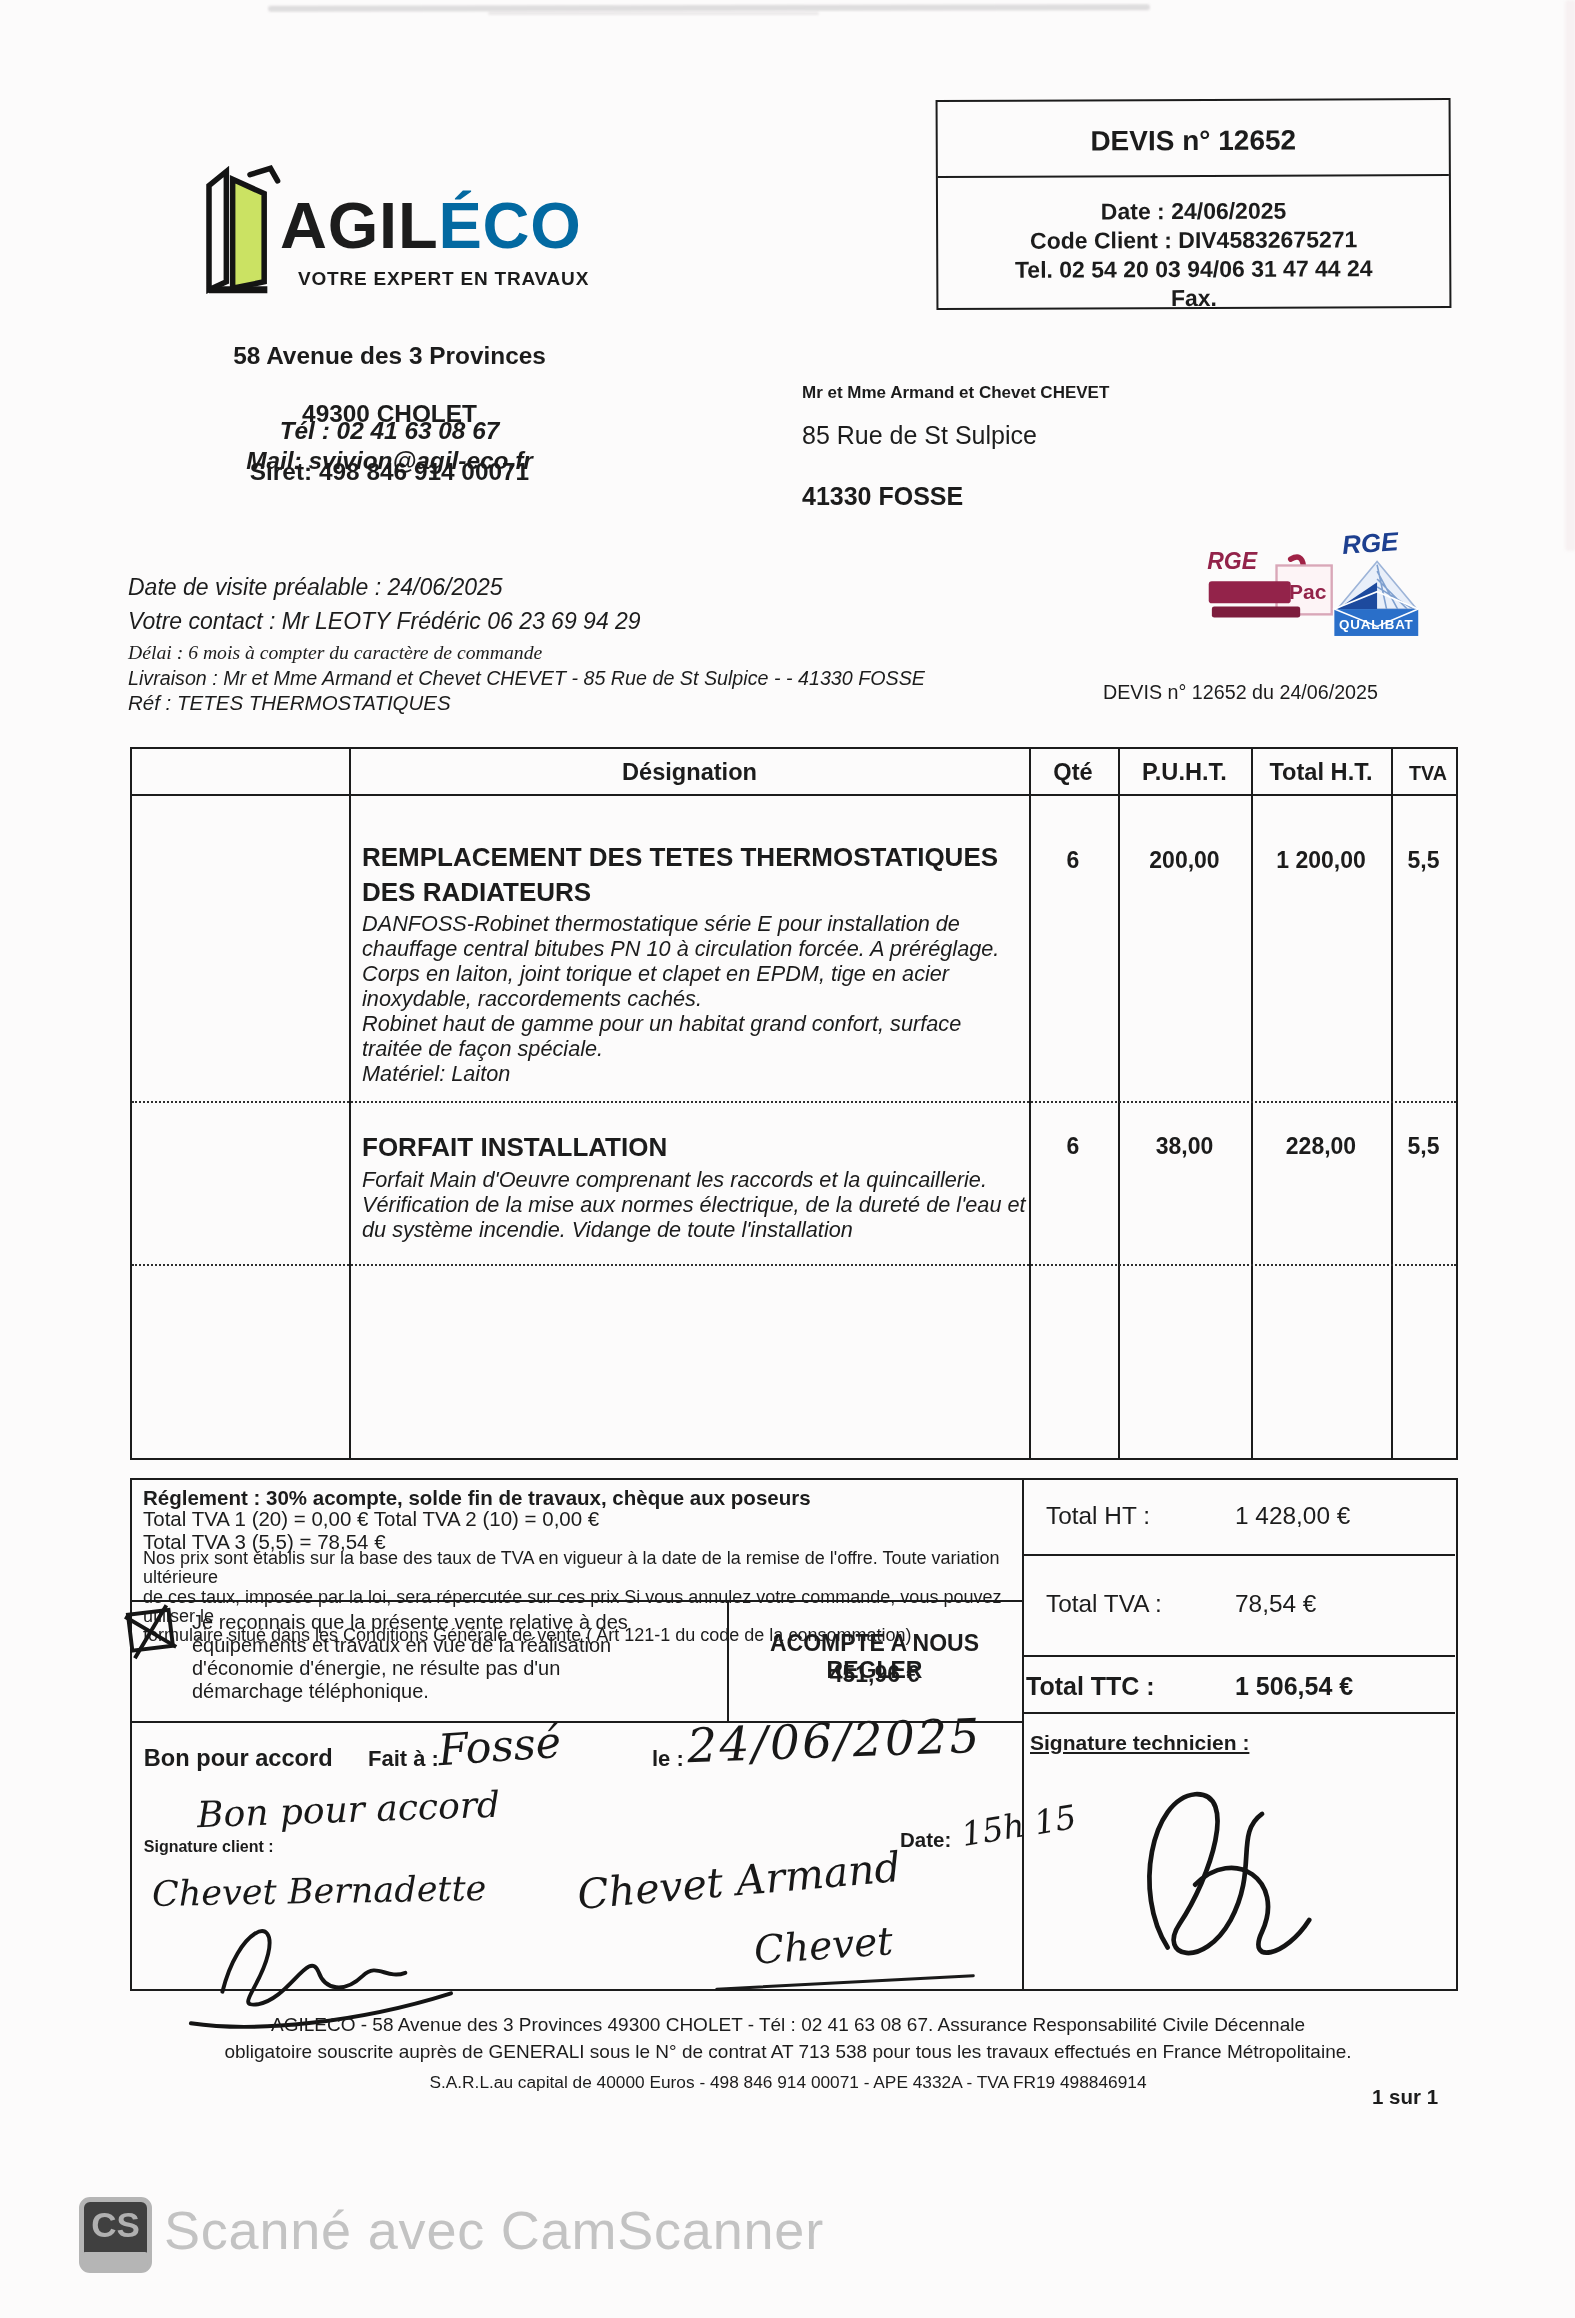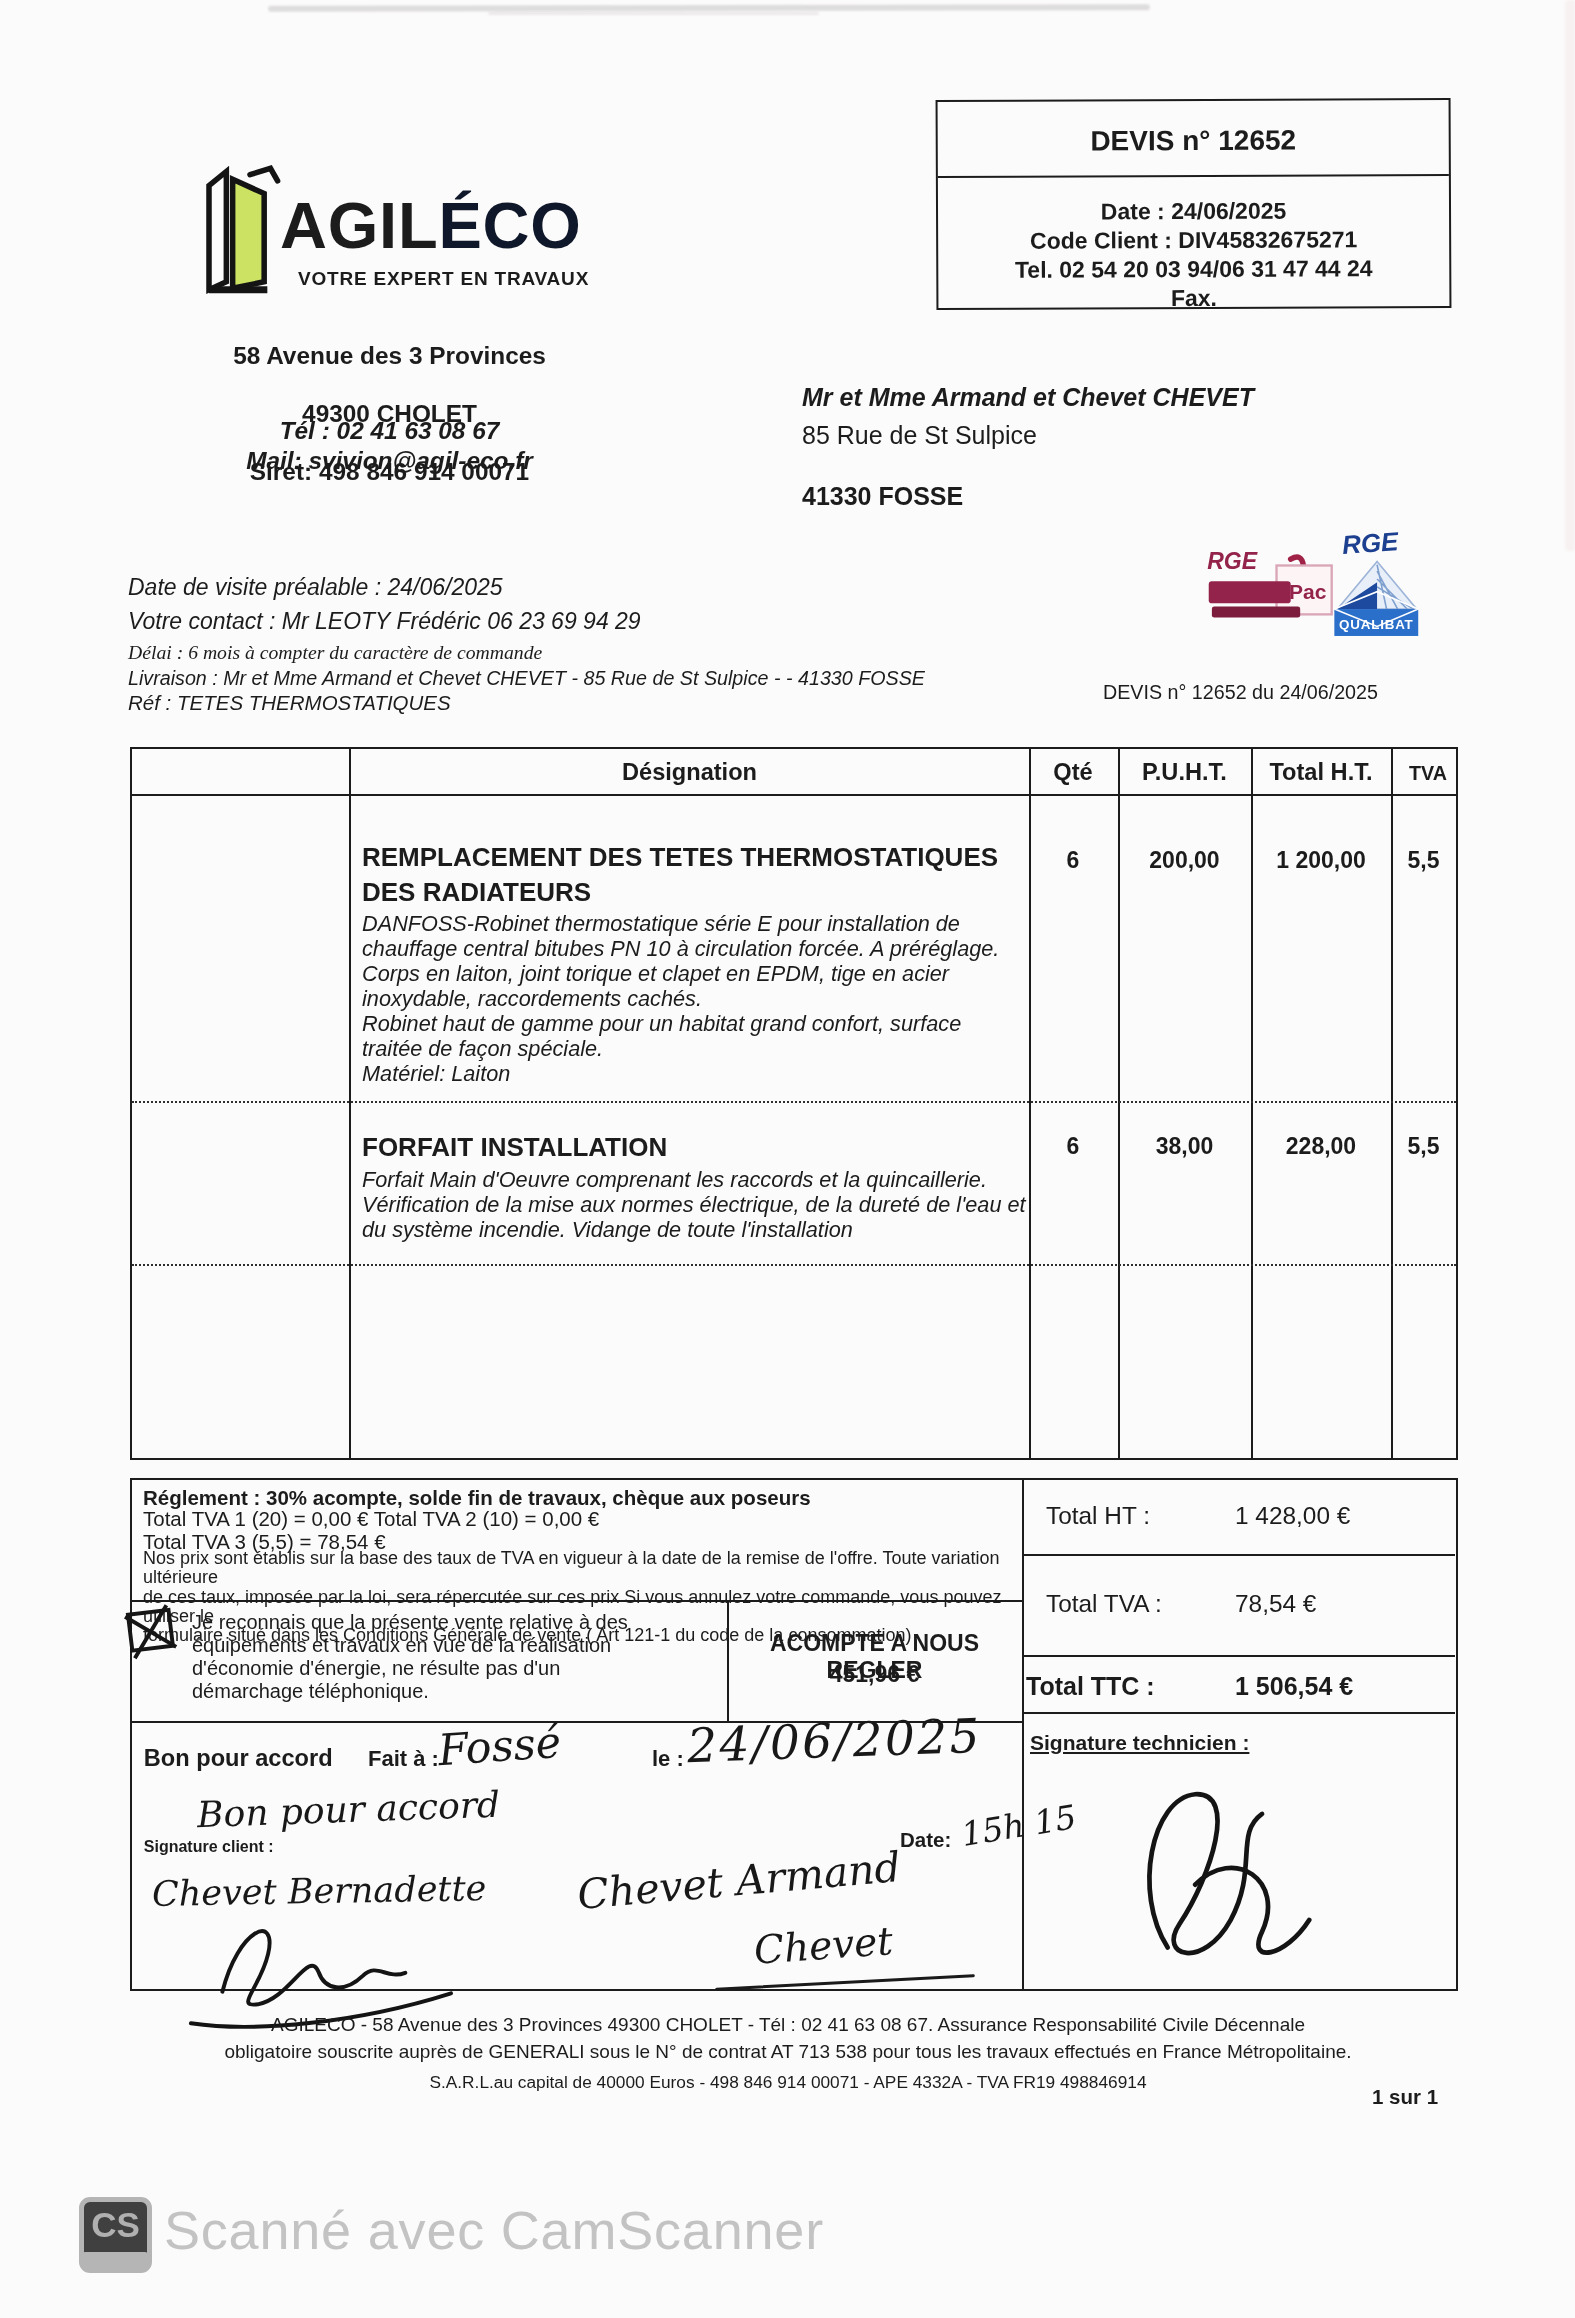--- a/index.html
+++ b/index.html
@@ -13,21 +13,21 @@
   .i{font-style:italic;}
   .pre{white-space:pre-line;}
   .ctr{text-align:center;}
   .rt{text-align:left;}
   .hand{font-family:"DejaVu Serif",serif;font-style:italic;color:#181818;}
   .box{border:2.4px solid #1c1c1c;}
   .vline{position:absolute;width:2.4px;background:#1c1c1c;}
   .hline{position:absolute;height:2.4px;background:#1c1c1c;}
   .dotline{position:absolute;border-top:2.4px dotted #2e2e2e;height:0;}
   .smudge{position:absolute;border-radius:3.2px;filter:blur(0.8px);}
-  .green{color:#0f172a;}
+  .green{color:#0369a1;}
   .navy{color:#1d3f8f;}
   .maroon{color:#93234a;}
   .gray{color:#bdbdbd;}
 </style>
 </head>
 <body>
 
 <div class="page">
 
   <div class="smudge" style="left:268px;top:4.7px;width:882px;height:5.5px;background:rgba(70,60,70,.16);transform:rotate(-.1deg);"></div>
@@ -59,21 +59,21 @@
   <div class="abs ctr b pre" style="left:169px;top:312px;width:441px;font-size:24.4px;line-height:29px;">
     <div>58 Avenue des 3 Provinces</div>
     <div>49300 CHOLET</div>
     <div>Siret: 498 846 914 00071</div>
   </div>
   <div class="abs ctr b i" style="left:169px;top:416px;width:441px;font-size:24.4px;line-height:30px;">
     <div>Tél : 02 41 63 08 67</div>
     <div>Mail: svivion@agil-eco.fr</div>
   </div>
 
-  <div class="abs b" style="left:802px;top:383px;font-size:25px;font-style:italic;">Mr et Mme Armand et Chevet CHEVET</div>
+  <div class="abs b" style="left:802px;top:383px;font-size:17px;">Mr et Mme Armand et Chevet CHEVET</div>
   <div class="abs" style="left:802px;top:421px;font-size:25px;">85 Rue de St Sulpice</div>
   <div class="abs b" style="left:802px;top:482px;font-size:25px;">41330 FOSSE</div>
 
   <div class="abs i" style="left:128px;top:574px;font-size:23px;">Date de visite préalable : 24/06/2025</div>
   <div class="abs i" style="left:128px;top:608px;font-size:23px;">Votre contact : Mr LEOTY Frédéric 06 23 69 94 29</div>
   <div class="abs i" style="left:128px;top:641px;font-size:19.7px;font-family:Liberation Serif, serif;">Délai : 6 mois à compter du caractère de commande</div>
   <div class="abs i" style="left:128px;top:667px;font-size:19.7px;">Livraison : Mr et Mme Armand et Chevet CHEVET - 85 Rue de St Sulpice - - 41330 FOSSE</div>
   <div class="abs i" style="left:128px;top:691px;font-size:20.5px;">Réf : TETES THERMOSTATIQUES</div>
   <div class="abs rt" style="left:1103px;top:681px;width:325px;font-size:19.7px;">DEVIS n° 12652 du 24/06/2025</div>
 

